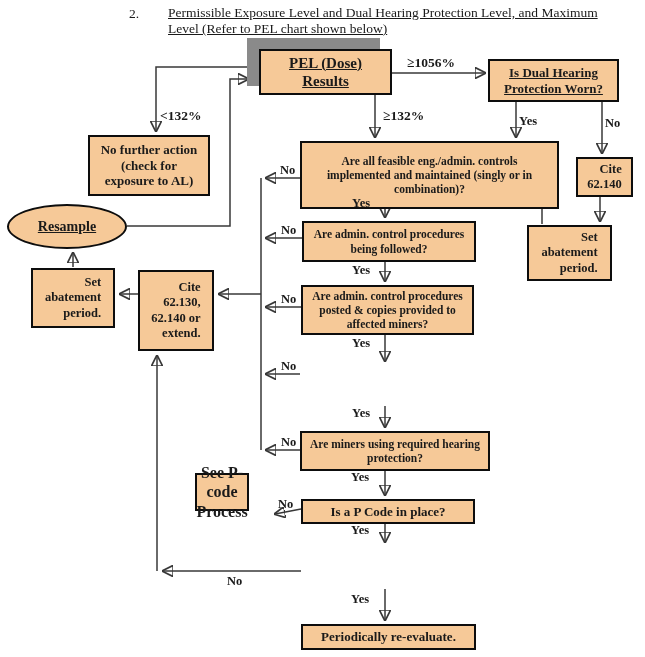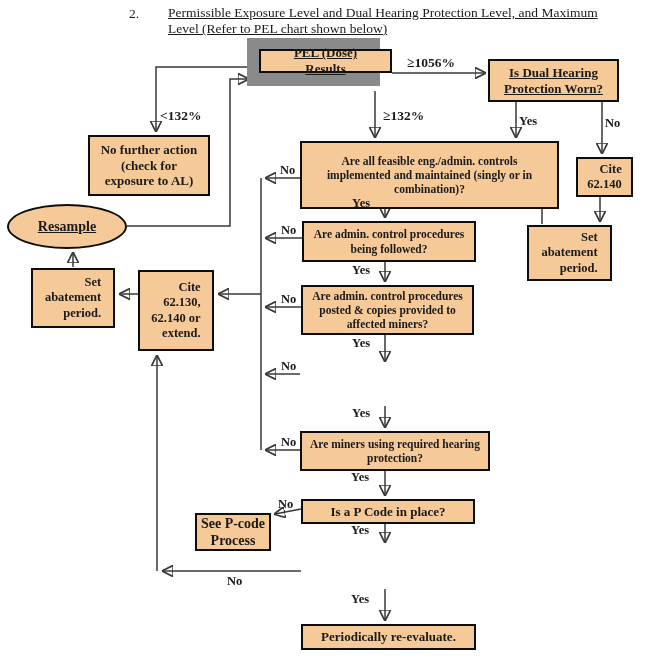--- a/index.html
+++ b/index.html
@@ -104,21 +104,21 @@
   </svg>
 
   <div class="title-num">2.</div>
   <div class="title-block">
     <div class="tl">Permissible Exposure Level and Dual Hearing Protection Level, and Maximum</div>
     <div class="tl">Level (Refer to PEL chart shown below)</div>
   </div>
 
   <div class="shadow-rect" style="left:247px;top:38px;width:133px;height:48px;"></div>
 
-  <div class="node u lg" style="left:259px;top:49px;width:133px;height:24px;font-size:13px;">PEL (Dose)
+  <div class="node u lg" style="left:259px;top:49px;width:133px;height:46px;font-size:15px;">PEL (Dose)
 Results</div>
   <div class="node u lg" style="left:488px;top:59px;width:131px;height:43px;">Is Dual Hearing
 Protection Worn?</div>
   <div class="node lg" style="left:88px;top:135px;width:122px;height:61px;">No further action
 (check for
 exposure to AL)</div>
   <div class="node u ellipse" style="left:7px;top:204px;width:120px;height:45px;">Resample</div>
   <div class="node md" style="left:31px;top:268px;width:84px;height:60px;">Set
 abatement
 period.</div>
@@ -130,21 +130,21 @@
 implemented and maintained (singly or in
 combination)?</div>
   <div class="node" style="left:302px;top:221px;width:174px;height:41px;">Are admin. control procedures
 being followed?</div>
   <div class="node" style="left:301px;top:285px;width:173px;height:50px;">Are admin. control procedures
 posted &amp; copies provided to
 affected miners?</div>
   <div class="node" style="left:300px;top:431px;width:190px;height:40px;">Are miners using required hearing
 protection?</div>
   <div class="node lg" style="left:301px;top:499px;width:174px;height:25px;">Is a P Code in place?</div>
-  <div class="node" style="left:195px;top:513px;width:76px;height:38px;font-size:14px;">See P-code
+  <div class="node" style="left:195px;top:473px;width:54px;height:38px;font-size:16px;">See P-code
 Process</div>
   <div class="node lg" style="left:301px;top:624px;width:175px;height:26px;">Periodically re-evaluate.</div>
   <div class="node md" style="left:576px;top:157px;width:57px;height:40px;">Cite
 62.140</div>
   <div class="node md" style="left:527px;top:225px;width:85px;height:56px;">Set
 abatement
 period.</div>
 
   <div class="edge-label pct" style="left:407px;top:55px;">≥1056%</div>
   <div class="edge-label pct" style="left:160px;top:108px;">&lt;132%</div>

